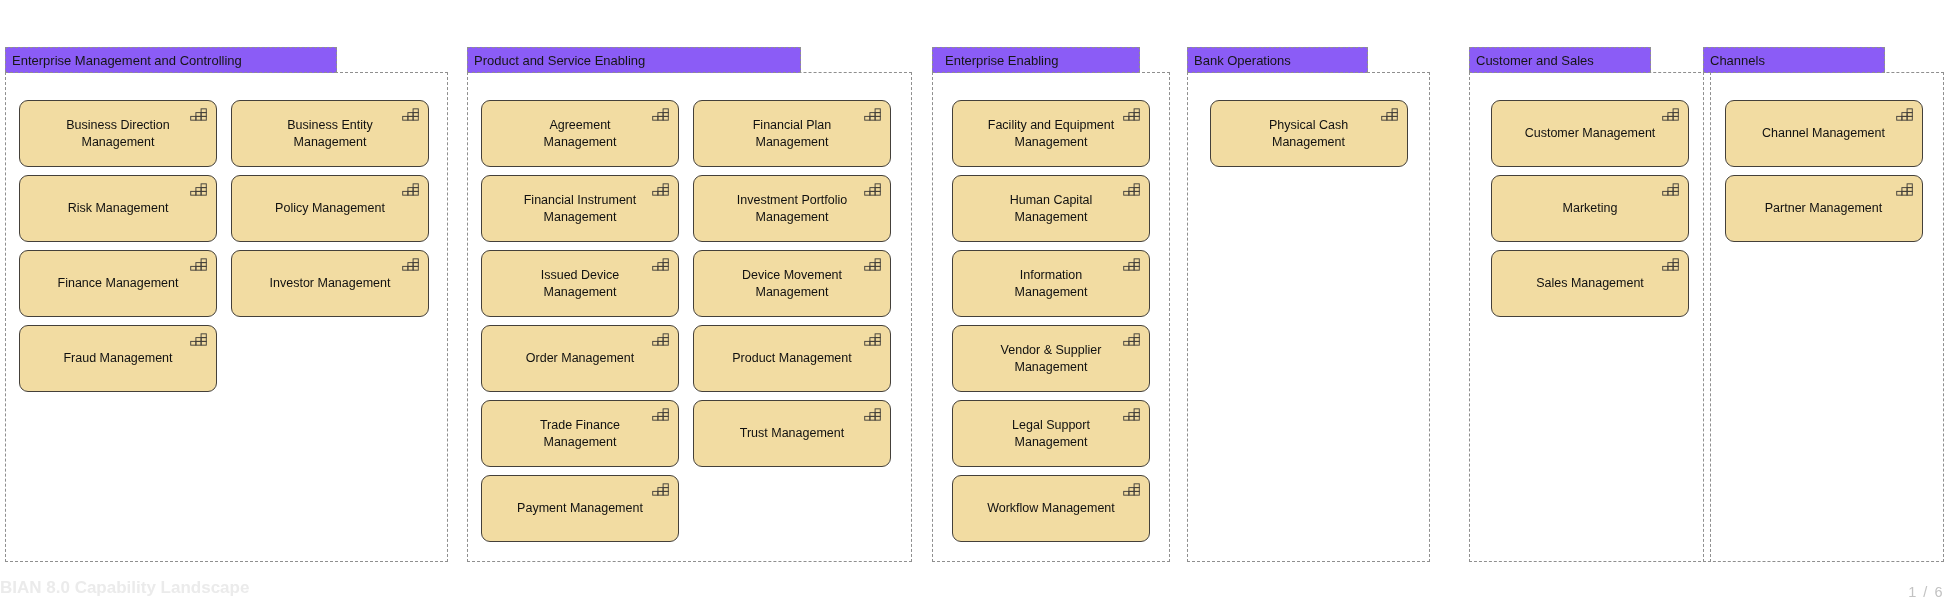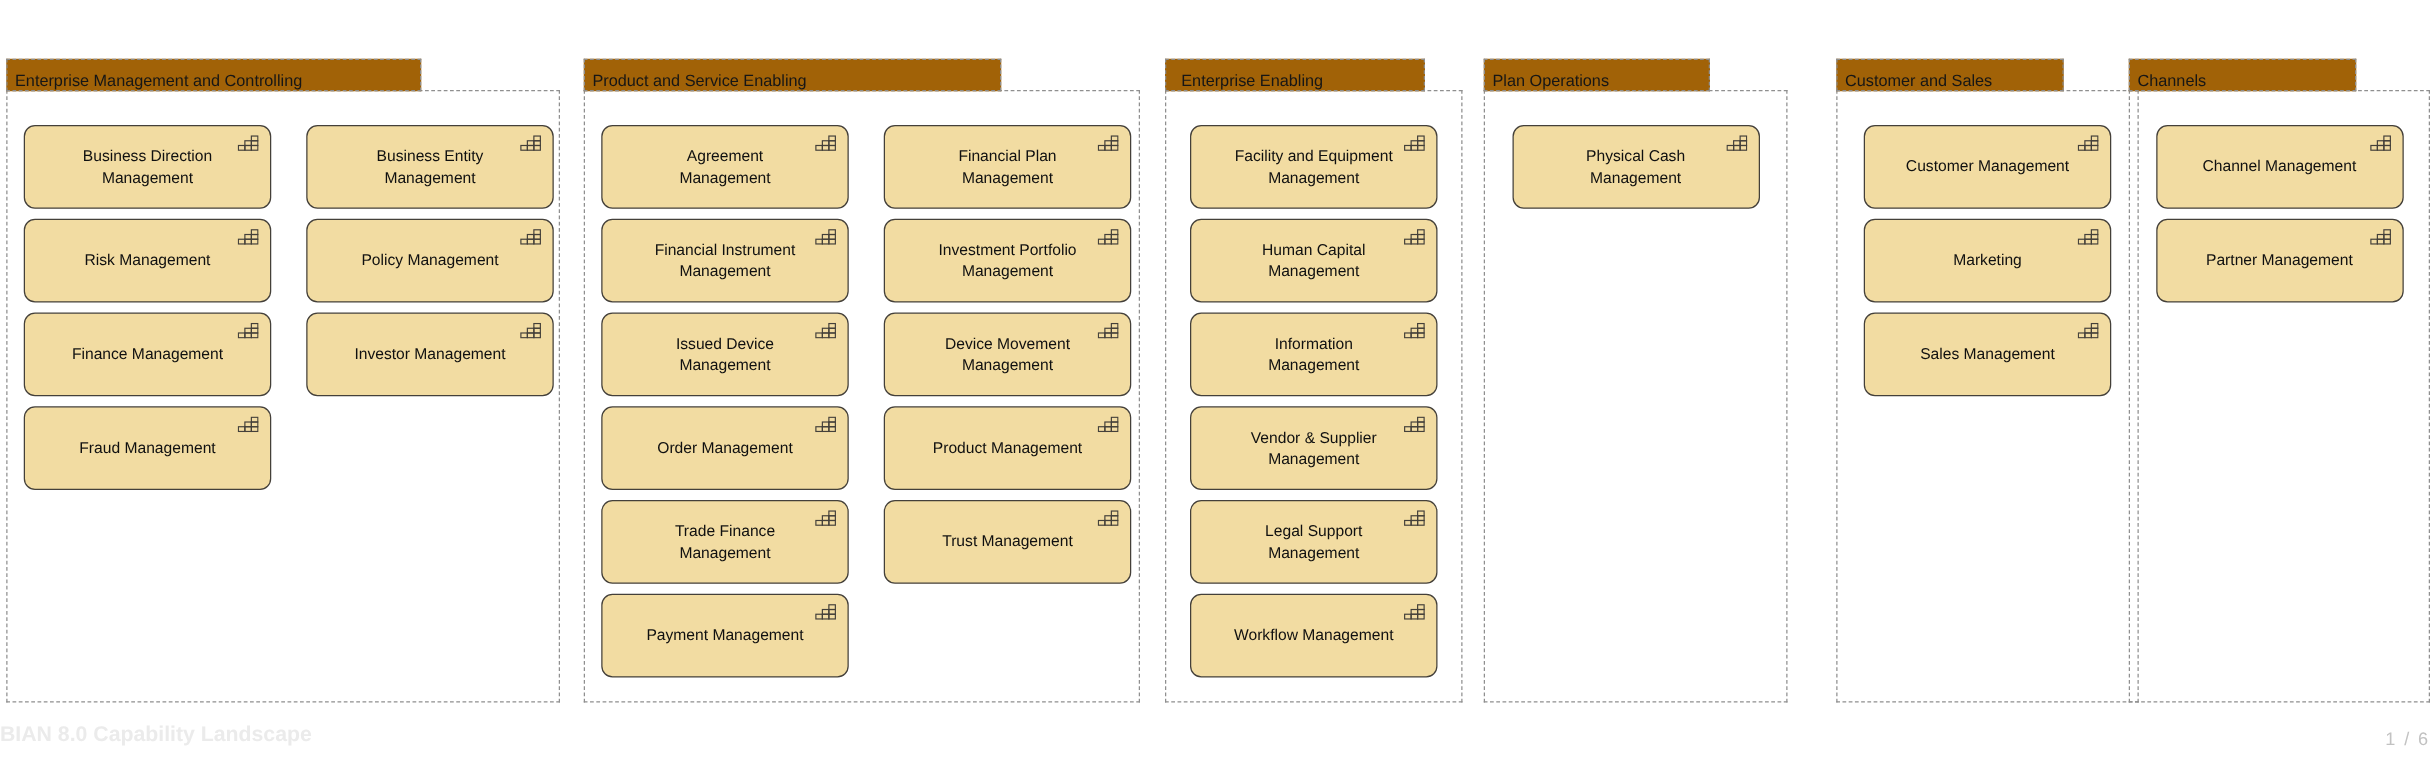--- a/index.html
+++ b/index.html
@@ -2,37 +2,37 @@
 <html style="--capability-fill: #F2DCA2; --capability-border: #44403A; --group-border: #8F8F8F; --footer-color: #EBEBEB; --page-color: #C2C2C2;"><head>
 <meta charset="utf-8">
 <style>
   html,body{margin:0;padding:0;background:#fff;}
   .canvas{
     position:relative;width:1947px;height:609px;background:#fff;overflow:hidden;
     font-family:"Liberation Sans", sans-serif;
   }
   .group{position:absolute;top:47px;}
   .tab{
-    position:relative;z-index:2;height:26px;box-sizing:border-box;background:#a16207;
+    position:relative;z-index:2;height:26px;box-sizing:border-box;background:#8b5cf6;
     border:1px dashed var(--group-border,#8F8F8F);
-    display:flex;align-items:flex-end;padding:0 4px 0 6px;
+    display:flex;align-items:center;padding:0 4px 0 6px;
   }
   .tab .title{font-size:13px;color:#161616;white-space:nowrap;}
   .body{
     position:relative;z-index:1;margin-top:-1px;height:490px;width:100%;box-sizing:border-box;
     border:1px dashed var(--group-border,#8F8F8F);
     display:grid;row-gap:8px;grid-auto-rows:67px;align-content:start;
   }
   .g1{left:5px;width:443px;}   .g1 .tab{width:332px;}
   .g2{left:467px;width:445px;} .g2 .tab{width:334px;}
   .g3{left:932px;width:238px;} .g3 .tab{width:208px;padding-left:12px;}
   .g4{left:1187px;width:243px;}.g4 .tab{width:181px;}
   .g5{left:1445px;width:242px;margin-left:24px;}.g5 .tab{width:182px;}
   .g6{left:1703px;width:241px;}.g6 .tab{width:182px;}
-  .cols2 .body{grid-template-columns:198px 198px;column-gap:28px;padding:27px 14px 0 13px;}
+  .cols2 .body{grid-template-columns:198px 198px;column-gap:14px;padding:27px 14px 0 13px;}
   .single .body{grid-template-columns:198px;justify-content:center;padding:27px 0 0;}
   .cap{
     position:relative;box-sizing:border-box;height:67px;
     background:var(--capability-fill,#F2DCA2);
     border:1.5px solid var(--capability-border,#44403A);
     border-radius:9px;
     display:flex;align-items:center;justify-content:center;
   }
   .cap-label{
     font-size:12.5px;line-height:16.5px;color:#101010;text-align:center;
@@ -351,21 +351,21 @@
       <rect x="6.25" y="8.5" width="5.5" height="4"></rect>
       <rect x="11.75" y="8.5" width="5.5" height="4"></rect>
     </svg>
     <span class="cap-label">Workflow Management</span>
   </div>
       </div>
   </section>
 
   <section class="group single g4">
     <div class="tab">
-      <span class="title">Plan Operations</span>
+      <span class="title">Bank Operations</span>
     </div>
     <div class="body">
         <div class="cap">
     <svg class="cap-icon" viewBox="0 0 18 13" aria-hidden="true">
       <rect x="11.75" y="0.5" width="5.5" height="4"></rect>
       <rect x="6.25" y="4.5" width="5.5" height="4"></rect>
       <rect x="11.75" y="4.5" width="5.5" height="4"></rect>
       <rect x="0.75" y="8.5" width="5.5" height="4"></rect>
       <rect x="6.25" y="8.5" width="5.5" height="4"></rect>
       <rect x="11.75" y="8.5" width="5.5" height="4"></rect>

